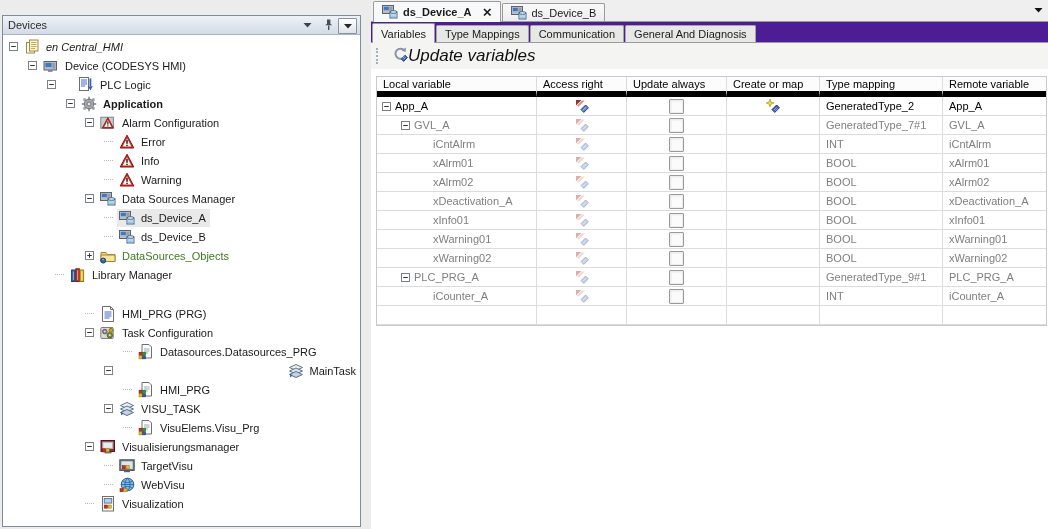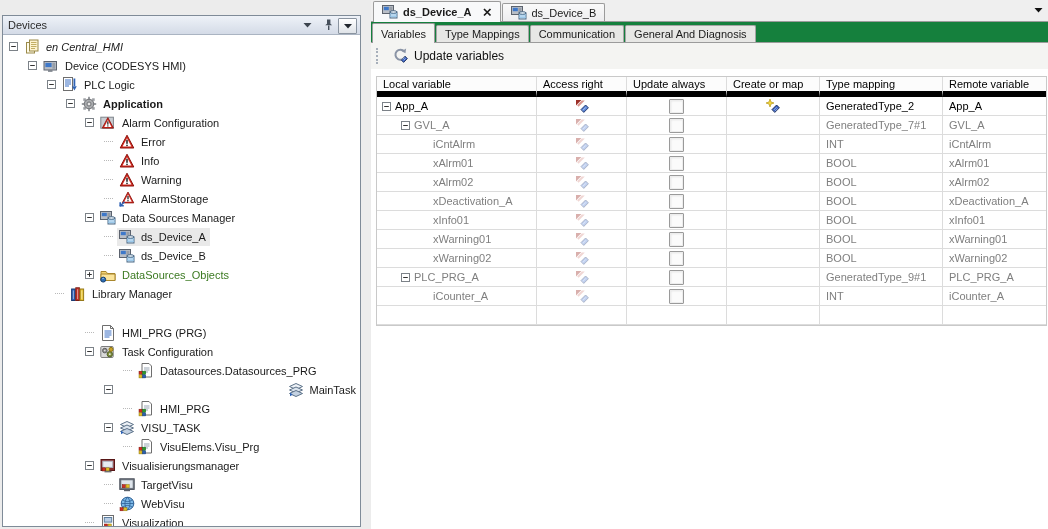--- a/index.html
+++ b/index.html
@@ -38,31 +38,31 @@
   .editor{position:absolute;left:371px;top:0;right:0;bottom:0;background:#fff;}
   .doctabs{position:absolute;left:0;right:0;top:0;height:21px;background:#efefef;
            border-bottom:1px solid #9b9b9b;display:flex;align-items:flex-end;padding-left:2px;}
   .doctab{height:17px;margin-right:1px;border:1px solid #9b9b9b;border-bottom:none;
           border-radius:2px 2px 0 0;display:flex;align-items:center;gap:5px;padding:0 8px;
           background:linear-gradient(#fafafa,#ededef);cursor:default;}
   .doctab.active{height:20px;background:#f8f9fa;margin-bottom:-1px;font-weight:bold;}
   .doctab .closex{margin-left:6px;display:inline-flex;}
   .tablist-chevron{position:absolute;right:5px;top:7px;display:inline-flex;}
 
-  .subtabs{position:absolute;left:0;right:0;top:22px;height:20px;background:#15803d;
+  .subtabs{position:absolute;left:0;right:0;top:22px;height:20px;background:#4c1d95;
            border-bottom:1px solid #9b9b9b;display:flex;align-items:flex-end;padding-left:1px;}
   .subtab{height:16px;border:1px solid #a5a5a5;border-bottom:none;border-radius:2px 2px 0 0;
           padding:0 8px;background:#e7e7e5;display:flex;align-items:center;margin-right:1px;cursor:default;}
   .subtab.active{height:19px;background:#f4f4f2;margin-bottom:-1px;border-color:#9b9b9b;}
 
   .toolbar{position:absolute;left:0;right:0;top:43px;height:26px;background:#f4f4f2;
            display:flex;align-items:center;padding-left:3px;}
   .grip{width:2px;height:16px;border-left:2px dotted #a7afba;margin:0 7px 0 2px;}
-  .toolbtn{display:flex;align-items:center;gap:6px;background:none;border:none;
-           font-family:"Liberation Sans",sans-serif;font-size:12px;color:#111;padding:2px 5px;cursor:default;}
+  .toolbtn{display:flex;align-items:center;gap:0;background:none;border:none;
+           font-family:"Liberation Sans",sans-serif;font-size:17px;color:#111;padding:2px 5px;cursor:default;font-style:italic;}
 
   .content{position:absolute;left:0;right:0;top:69px;bottom:0;background:#fff;}
 
   
   .vtable{position:absolute;left:5px;top:7px;border:1px solid #c9c9c9;background:#fff;}
   .vrow{display:grid;grid-template-columns:160px 90px 100px 93px 123px 103px;}
   .vcell{border-right:1px solid #dcdcdc;border-bottom:1px solid #dcdcdc;height:19px;
          box-sizing:border-box;display:flex;align-items:center;padding:0 6px;
          overflow:hidden;white-space:nowrap;}
   .vrow .vcell:last-child{border-right:none;}
@@ -134,21 +134,21 @@
               <svg width="16" height="16" viewBox="0 0 16 16">
                 <rect x="1" y="3.5" width="12.5" height="8.5" fill="#b9bec6" stroke="#5c636e"></rect>
                 <rect x="2.4" y="4.9" width="6.2" height="4.2" fill="#3e78c9"></rect>
                 <rect x="9.4" y="4.9" width="2.8" height="5.8" fill="#979ea8"></rect>
                 <rect x="5" y="12.2" width="4.5" height="1.6" fill="#777d86"></rect>
               </svg>
             </span>
             <span class="tlabel">Device (CODESYS HMI)</span>
           </span>
         </div>
-        <div class="tree-row" style="padding-left: 44px;">
+        <div class="tree-row" style="padding-left: 44px; gap: 16px;">
           <span class="expander">
             <svg width="9" height="9" viewBox="0 0 9 9">
               <rect x="0.5" y="0.5" width="8" height="8" fill="#fff" stroke="#7c8288"></rect>
               <path d="M2.2 4.5 h4.6" stroke="#333" fill="none"></path>
             </svg>
           </span>
           <span class="node">
             <span class="ticon">
               <svg width="16" height="16" viewBox="0 0 16 16">
                 <rect x="1.5" y="0.5" width="9" height="13" fill="#fff" stroke="#6e6e6e"></rect>
@@ -248,38 +248,20 @@
               <svg width="16" height="16" viewBox="0 0 16 16">
                 <g transform="translate(0 0) scale(1)">
                   <path d="M8 1.2 L14.8 14 H1.2 Z" fill="#d3281e" stroke="#8c130c"></path>
                   <path d="M8 4.2 L12.4 12.6 H3.6 Z" fill="#fff"></path>
                   <rect x="7.3" y="5.8" width="1.4" height="4" fill="#111"></rect>
                   <rect x="7.3" y="10.7" width="1.4" height="1.4" fill="#111"></rect>
                 </g>
               </svg>
             </span>
             <span class="tlabel">Warning</span>
-          </span>
-        </div>
-        <div class="tree-row" style="padding-left: 101px;">
-          <span class="tree-stub"></span>
-          <span class="node">
-            <span class="ticon">
-              <svg width="16" height="16" viewBox="0 0 16 16">
-                <g transform="translate(2.2 0) scale(0.85)">
-                  <path d="M8 1.2 L14.8 14 H1.2 Z" fill="#d3281e" stroke="#8c130c"></path>
-                  <path d="M8 4.2 L12.4 12.6 H3.6 Z" fill="#fff"></path>
-                  <rect x="7.3" y="5.8" width="1.4" height="4" fill="#111"></rect>
-                  <rect x="7.3" y="10.7" width="1.4" height="1.4" fill="#111"></rect>
-                </g>
-                <path d="M1 15.2 L5.4 10.8" stroke="#2f63b5" stroke-width="1.6" fill="none"></path>
-                <path d="M0.4 15.6 h4.4 v-1.6 h-2.8 v-2.8 h-1.6 Z" fill="#2f63b5"></path>
-              </svg>
-            </span>
-            <span class="tlabel">AlarmStorage</span>
           </span>
         </div>
         <div class="tree-row" style="padding-left: 82px;">
           <span class="expander">
             <svg width="9" height="9" viewBox="0 0 9 9">
               <rect x="0.5" y="0.5" width="8" height="8" fill="#fff" stroke="#7c8288"></rect>
               <path d="M2.2 4.5 h4.6" stroke="#333" fill="none"></path>
             </svg>
           </span>
           <span class="node">

